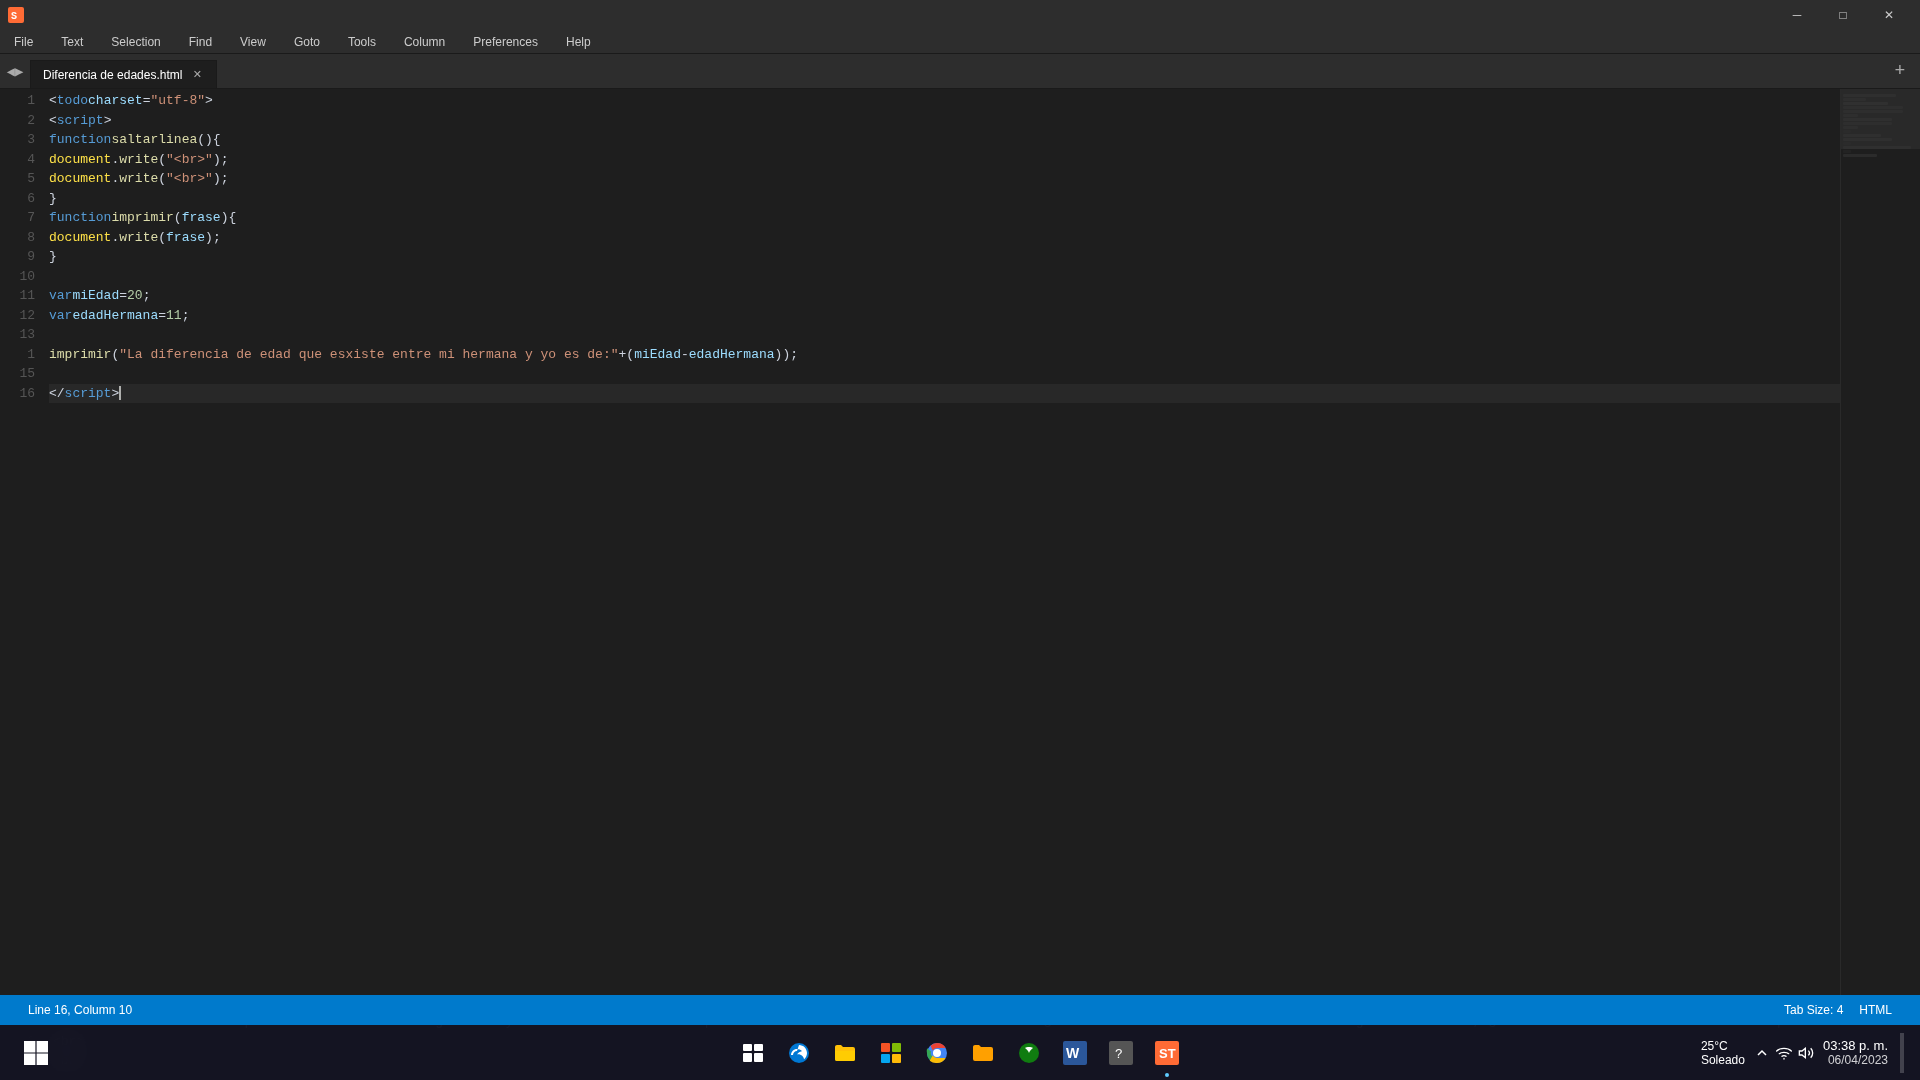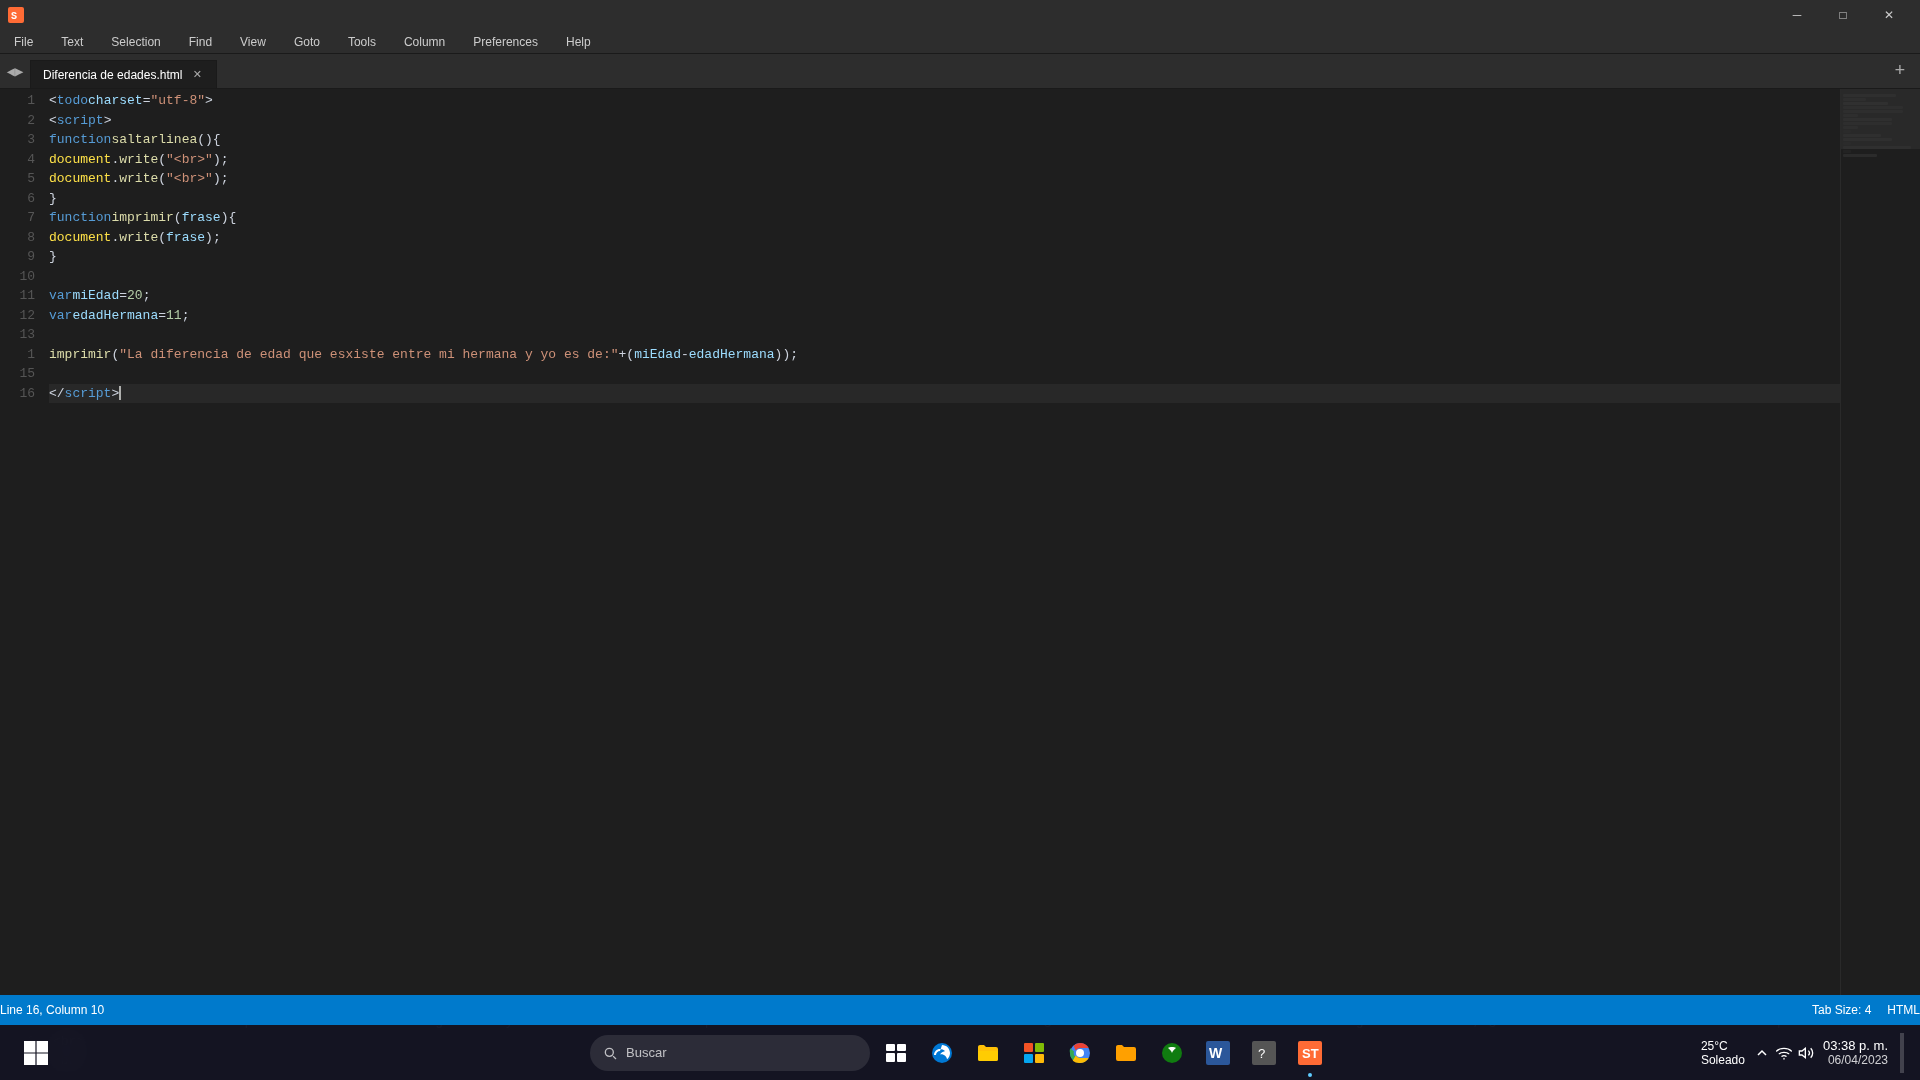--- a/index.html
+++ b/index.html
@@ -244,21 +244,21 @@
     #status-bar {
       position: fixed;
       bottom: 55px;
       left: 0;
       right: 0;
       height: 30px;
       background: #007acc;
       display: flex;
       align-items: center;
       justify-content: space-between;
-      padding: 0 0;
+      padding: 0 28px;
       font-family: 'Segoe UI', sans-serif;
       font-size: 12px;
       color: white;
       z-index: 100;
     }
     #status-left { display: flex; align-items: center; gap: 16px; }
     #status-right { display: flex; align-items: center; gap: 16px; }
 
     
     #taskbar {
@@ -566,26 +566,20 @@
 
     <div class="taskbar-icon">
       <svg viewBox="0 0 24 24" fill="white">
           <path d="M0 0h11.4v11.4H0zm12.6 0H24v11.4H12.6zM0 12.6h11.4V24H0zm12.6 0H24V24H12.6z"></path>
         </svg>
     </div>
   </div>
 
   <div id="taskbar-center">
 
-    <div id="search-taskbar">
-      <svg width="16" height="16" viewBox="0 0 24 24" fill="rgba(255,255,255,0.7)">
-          <path d="M21 21l-4.35-4.35M17 11A6 6 0 1 1 5 11a6 6 0 0 1 12 0z" stroke="rgba(255,255,255,0.7)" stroke-width="2" fill="none"></path>
-        </svg>
-      <span>Buscar</span>
-    </div>
 
     <div class="taskbar-icon">
       <svg viewBox="0 0 24 24" fill="white" width="22" height="22">
           <rect x="2" y="3" width="9" height="7" rx="1" fill="white"></rect>
           <rect x="13" y="3" width="9" height="7" rx="1" fill="white"></rect>
           <rect x="2" y="12" width="9" height="9" rx="1" fill="white"></rect>
           <rect x="13" y="12" width="9" height="9" rx="1" fill="white"></rect>
         </svg>
     </div>
 

